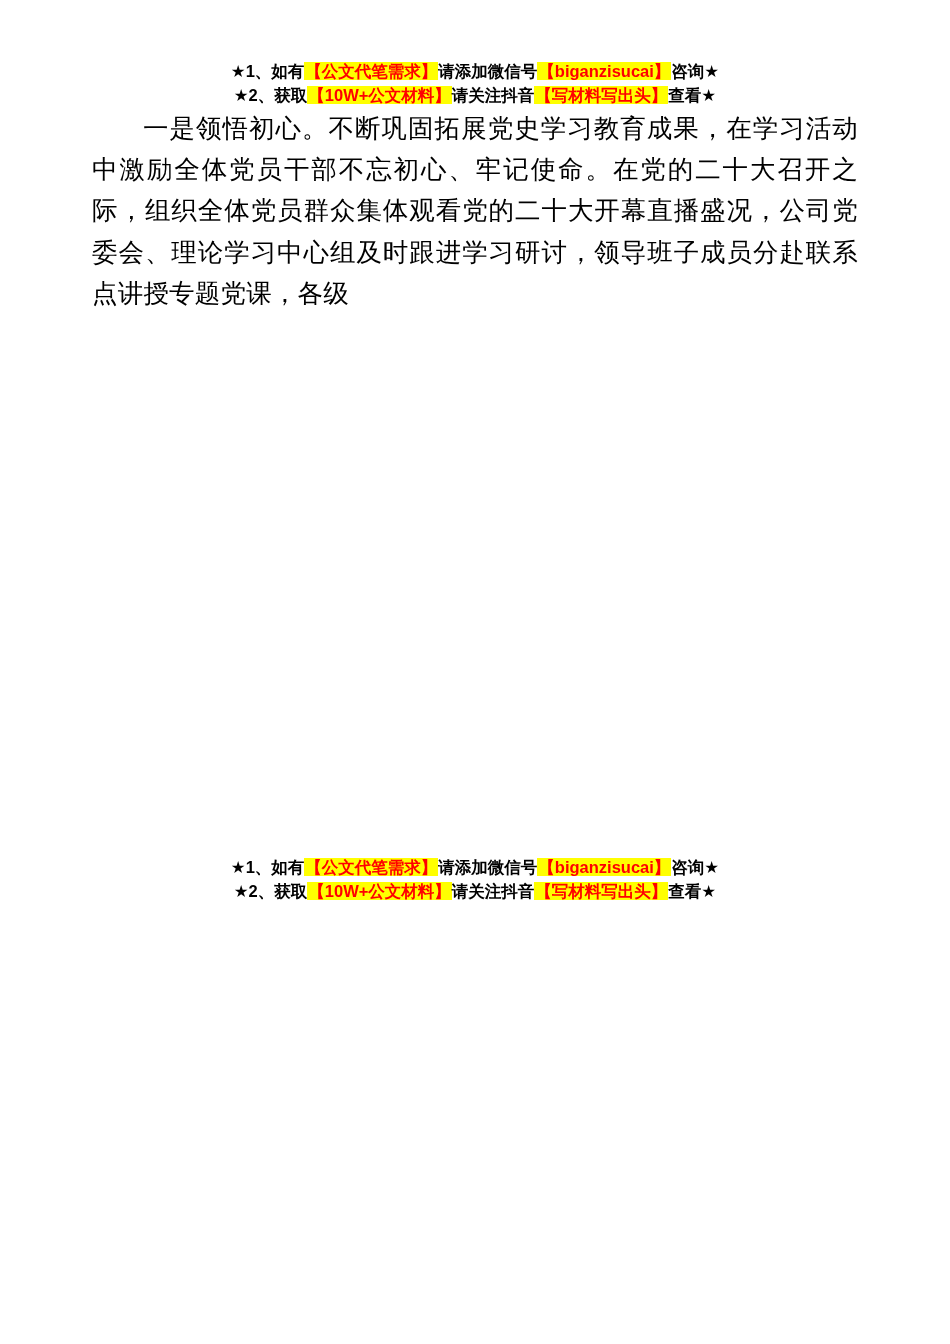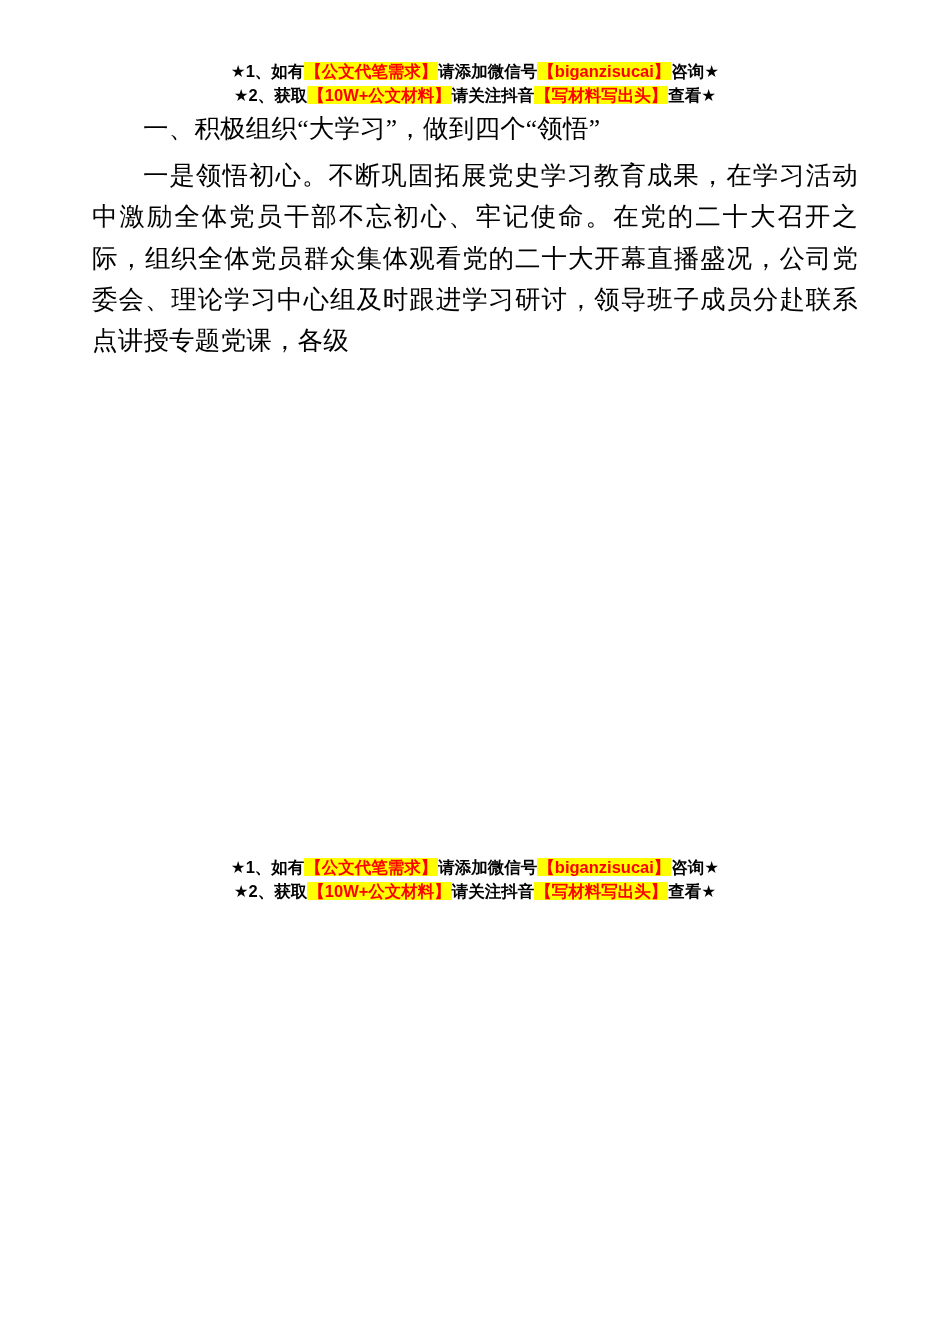--- a/index.html
+++ b/index.html
@@ -78,21 +78,20 @@
 
 <div class="page">
 
   <div class="banner banner-top">
     <span class="row"><span>★1、如有</span><span class="hl-yellow-red">【公文代笔需求】</span><span>请添加微信号</span><span class="hl-yellow-red">【biganzisucai】</span><span>咨询★</span></span>
     <span class="row"><span>★2、获取</span><span class="hl-yellow-red">【10W+公文材料】</span><span>请关注抖音</span><span class="hl-yellow-red">【写材料写出头】</span><span>查看★</span></span>
   </div>
 
 
 
-  <p class="para">一、积极组织“大学习”，做到四个“领悟”</p>
 
 
   <p class="para">一是领悟初心。不断巩固拓展党史学习教育成果，在学习活动中激励全体党员干部不忘初心、牢记使命。在党的二十大召开之际，组织全体党员群众集体观看党的二十大开幕直播盛况，公司党委会、理论学习中心组及时跟进学习研讨，领导班子成员分赴联系点讲授专题党课，各级</p>
 
   <div class="banner banner-bottom">
     <span class="row"><span>★1、如有</span><span class="hl-yellow-red">【公文代笔需求】</span><span>请添加微信号</span><span class="hl-yellow-red">【biganzisucai】</span><span>咨询★</span></span>
     <span class="row"><span>★2、获取</span><span class="hl-yellow-red">【10W+公文材料】</span><span>请关注抖音</span><span class="hl-yellow-red">【写材料写出头】</span><span>查看★</span></span>
   </div>
 
 </div>

